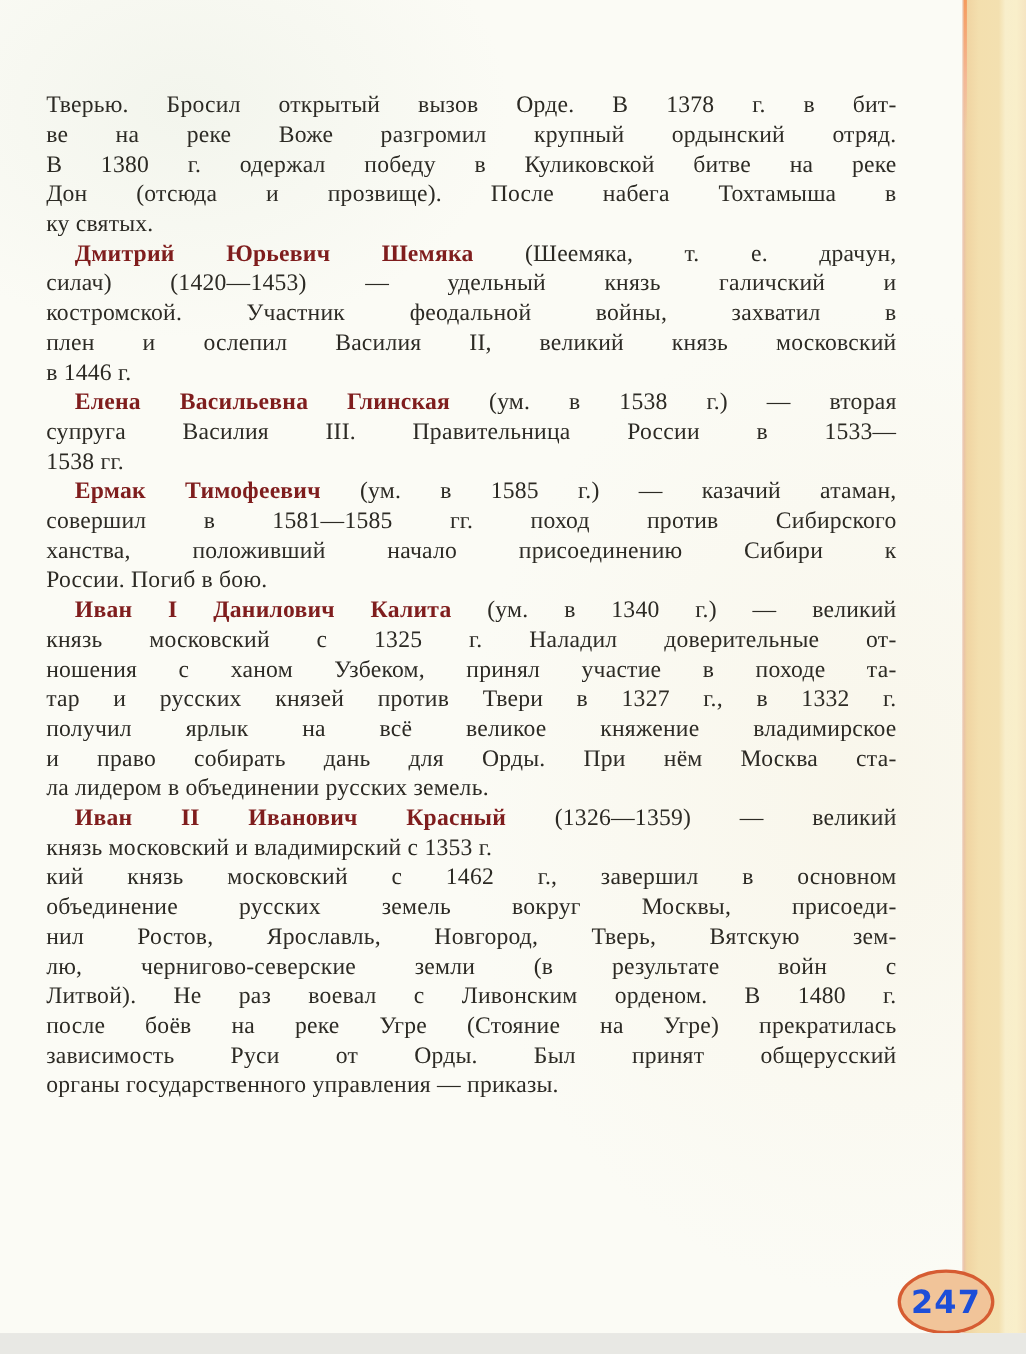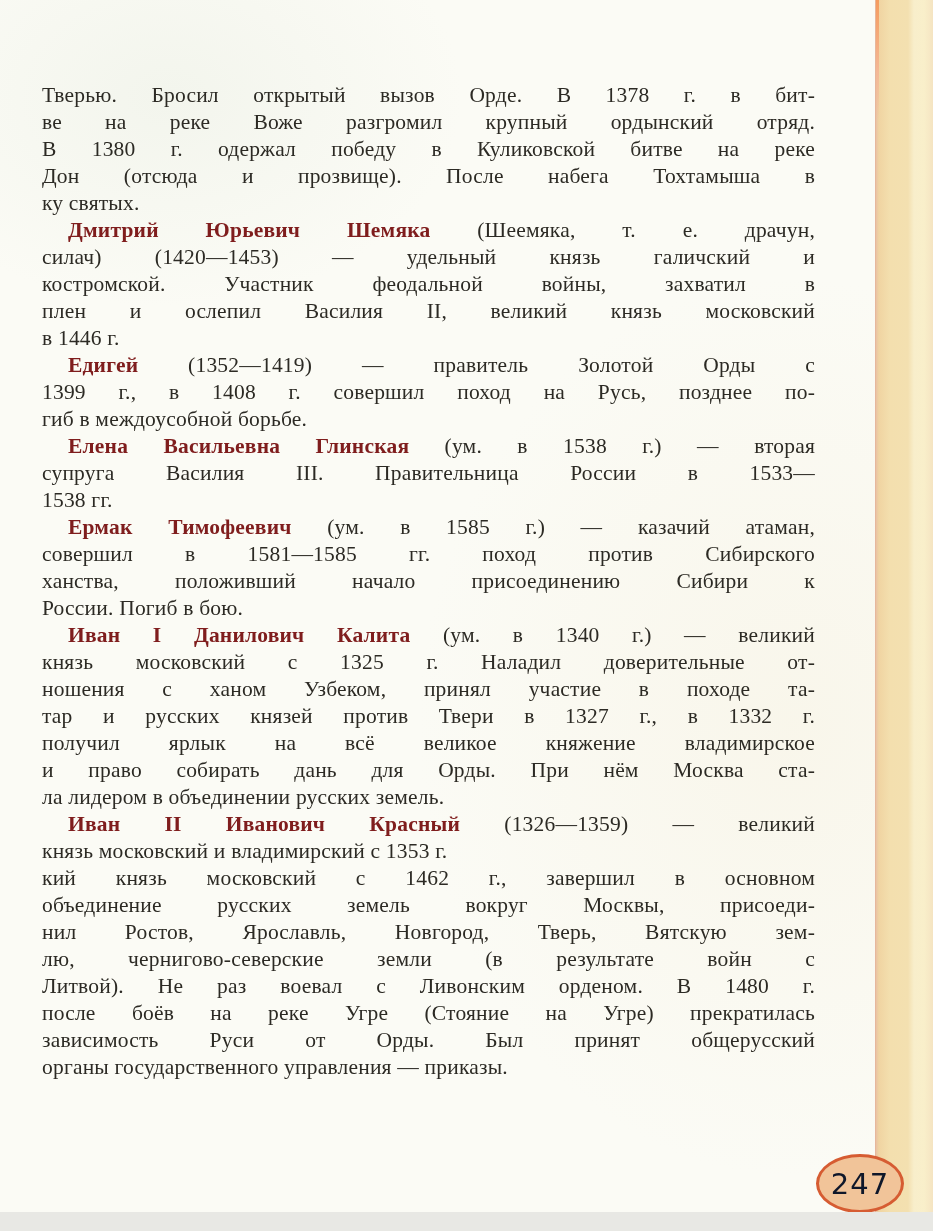--- a/index.html
+++ b/index.html
@@ -80,24 +80,24 @@
     background: #f1c499;
     border: 3px solid #d65c32;
     border-radius: 50%;
     display: flex;
     align-items: center;
     justify-content: center;
     z-index: 2;
   }
   .page-number-badge span {
     font-family: "DejaVu Sans", "Liberation Sans", sans-serif;
-    font-weight: normal;
+    font-weight: bold;
     font-size: 29px;
     letter-spacing: 1px;
-    color: #0f172a;
+    color: #1d4ed8;
   }
 </style>
 </head>
 <body>
 
 <div class="scan">
 
   <div class="edge">
     <div class="edge-highlight"></div>
   </div>
@@ -109,25 +109,20 @@
         <div class="line"><span class="body-text">В 1380 г. одержал победу в Куликовской битве на реке</span></div>
         <div class="line"><span class="body-text">Дон (отсюда и прозвище). После набега Тохтамыша в</span></div>
         <div class="line last"><span class="body-text">ку святых.</span></div>
       </div>
       <div class="para">
         <div class="line indent"><span class="term">Дмитрий Юрьевич Шемяка</span><span class="body-text"> (Шеемяка, т. е. драчун,</span></div>
         <div class="line"><span class="body-text">силач) (1420—1453) — удельный князь галичский и</span></div>
         <div class="line"><span class="body-text">костромской. Участник феодальной войны, захватил в</span></div>
         <div class="line"><span class="body-text">плен и ослепил Василия II, великий князь московский</span></div>
         <div class="line last"><span class="body-text">в 1446 г.</span></div>
-      </div>
-      <div class="para">
-        <div class="line indent"><span class="term">Едигей</span><span class="body-text"> (1352—1419) — правитель Золотой Орды с</span></div>
-        <div class="line"><span class="body-text">1399 г., в 1408 г. совершил поход на Русь, позднее по-</span></div>
-        <div class="line last"><span class="body-text">гиб в междоусобной борьбе.</span></div>
       </div>
       <div class="para">
         <div class="line indent"><span class="term">Елена Васильевна Глинская</span><span class="body-text"> (ум. в 1538 г.) — вторая</span></div>
         <div class="line"><span class="body-text">супруга Василия III. Правительница России в 1533—</span></div>
         <div class="line last"><span class="body-text">1538 гг.</span></div>
       </div>
       <div class="para">
         <div class="line indent"><span class="term">Ермак Тимофеевич</span><span class="body-text"> (ум. в 1585 г.) — казачий атаман,</span></div>
         <div class="line"><span class="body-text">совершил в 1581—1585 гг. поход против Сибирского</span></div>
         <div class="line"><span class="body-text">ханства, положивший начало присоединению Сибири к</span></div>

